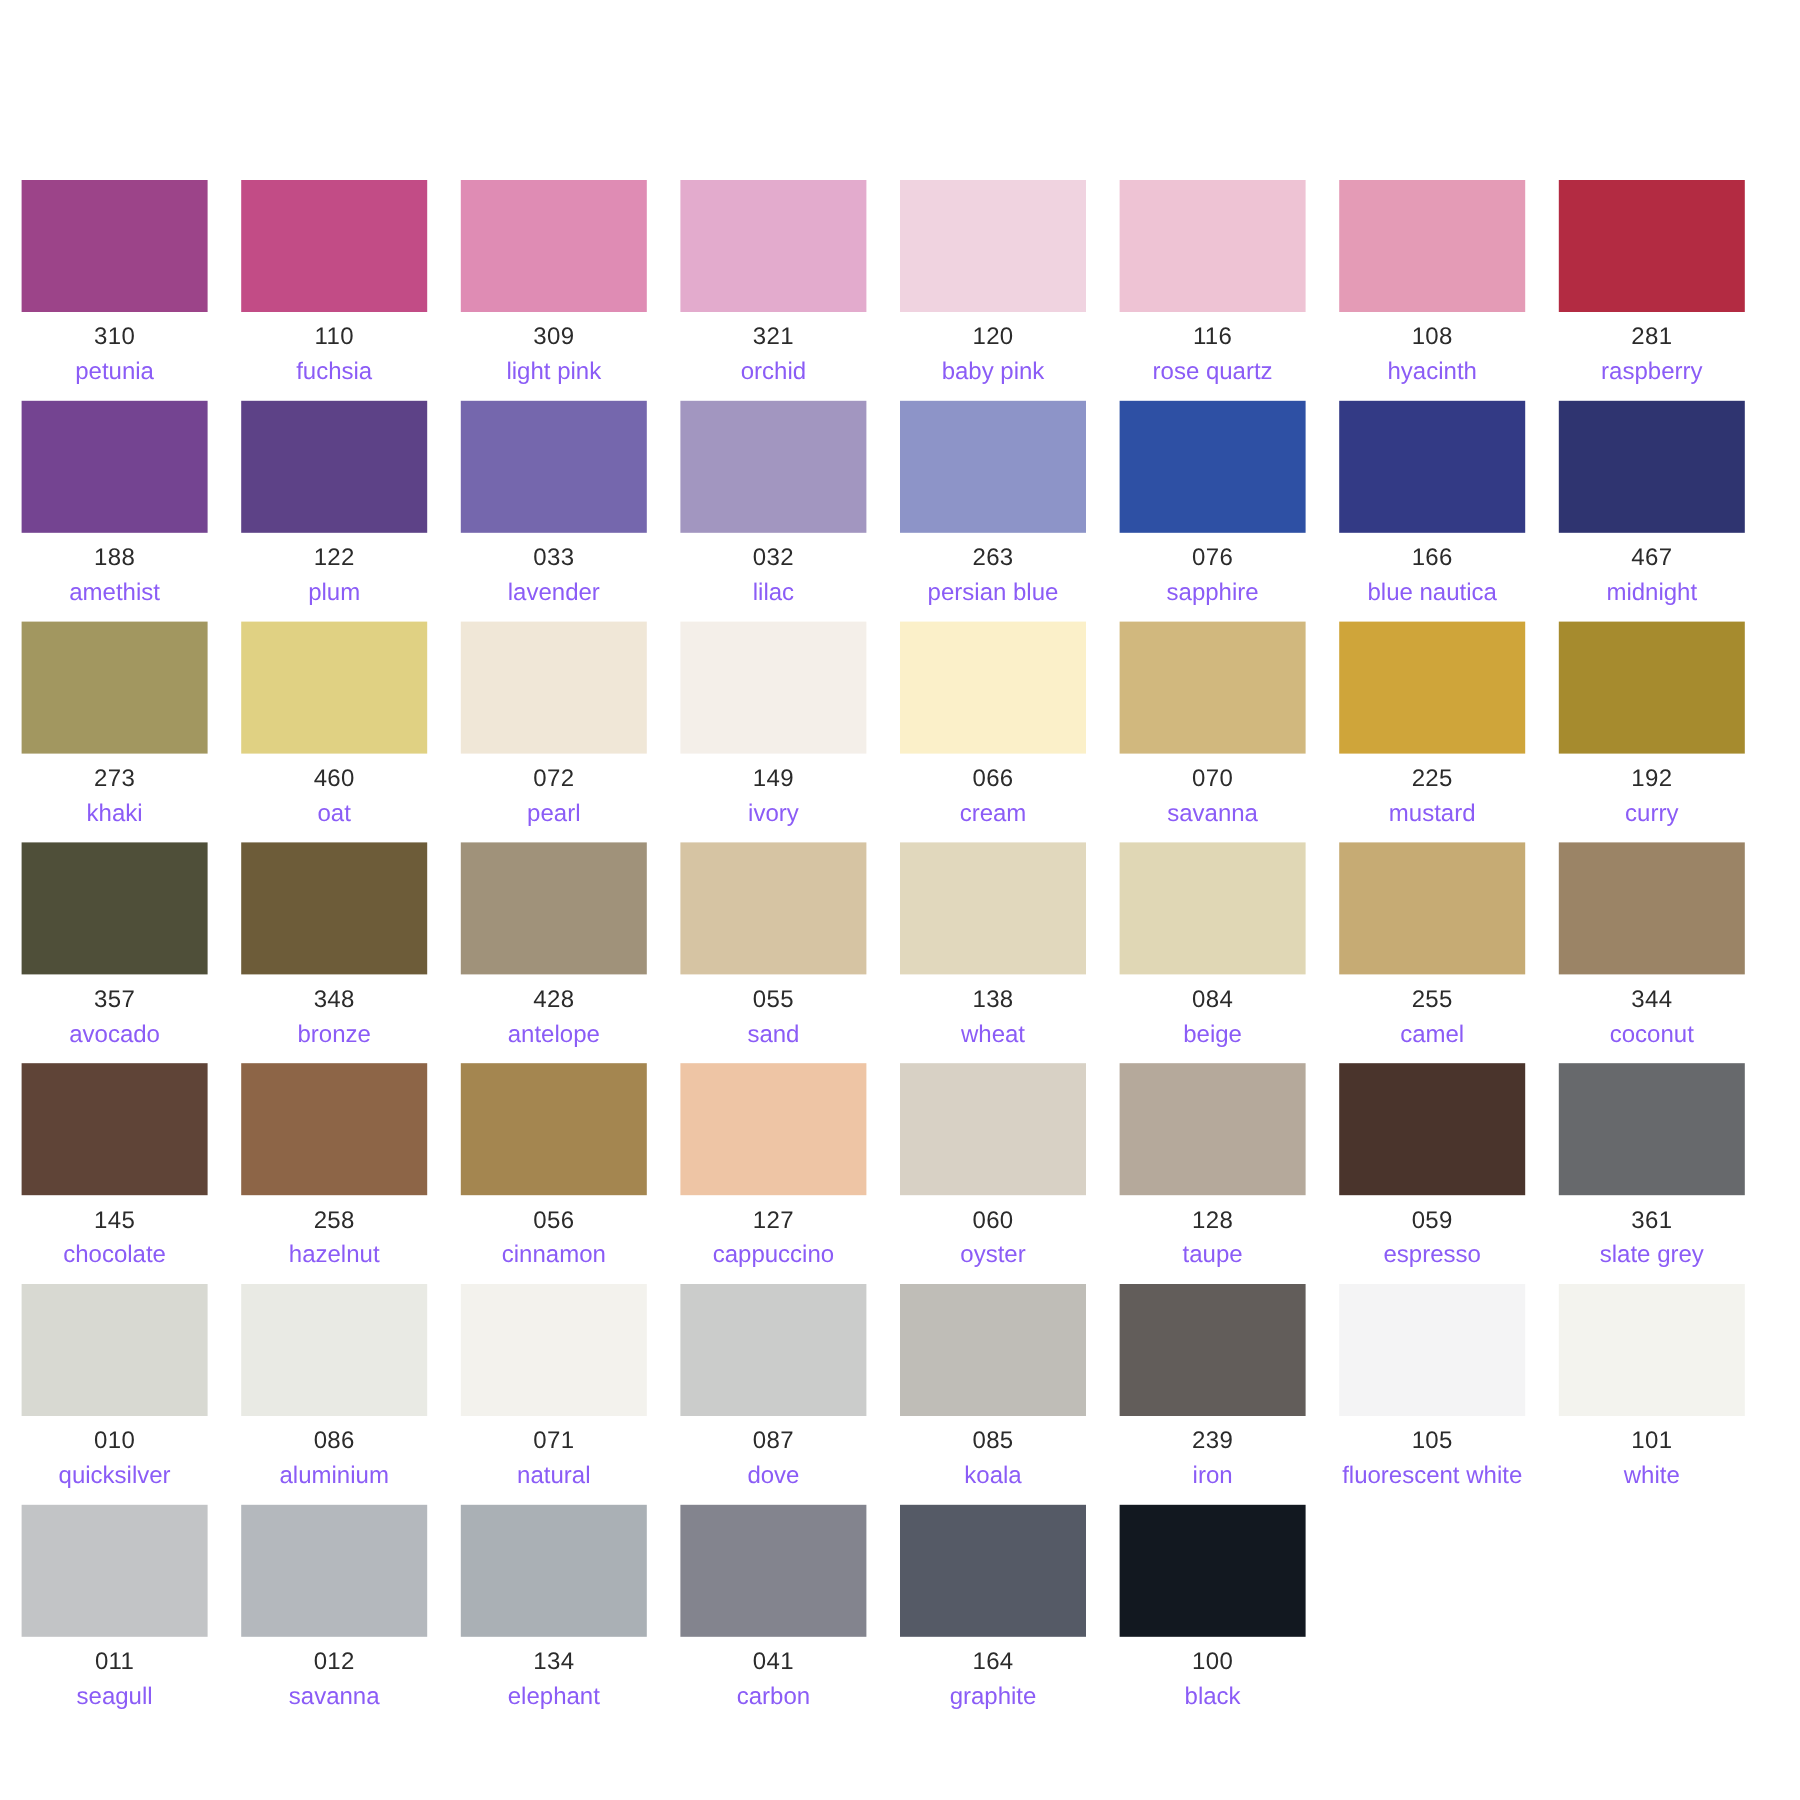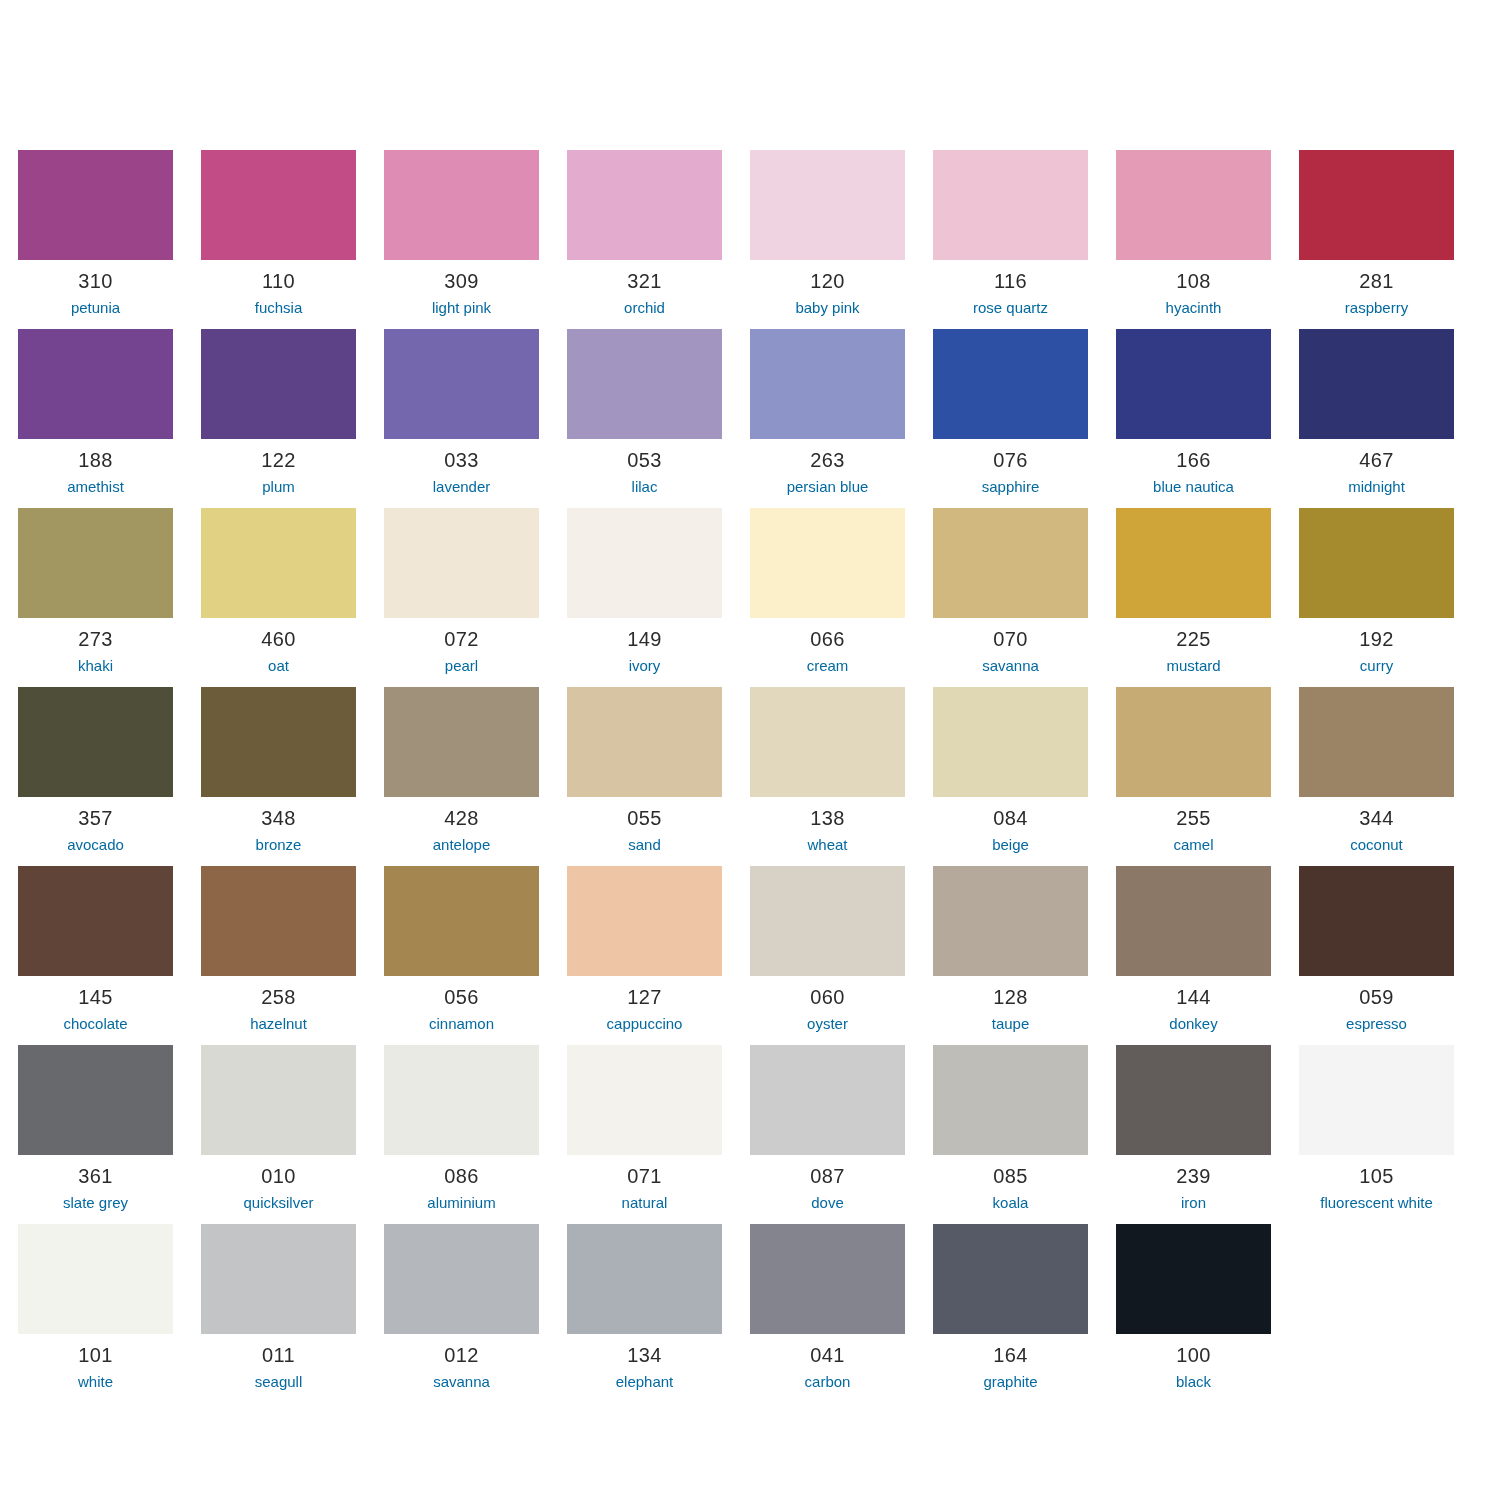--- a/index.html
+++ b/index.html
@@ -52,23 +52,23 @@
     margin-top: 11px;
     font-size: 20px;
     line-height: 1;
     color: #2b2b2b;
     letter-spacing: 0.3px;
     text-align: center;
   }
 
   .swatch-name {
     margin-top: 9px;
-    font-size: 15px;
+    font-size: 20px;
     line-height: 1;
-    color: #0369a1;
+    color: #8b5cf6;
     text-align: center;
     white-space: nowrap;
   }
 </style>
 </head>
 <body>
 
 <div id="swatch-page">
   <div id="swatch-grid">
       <div class="swatch-cell">
@@ -121,21 +121,21 @@
         <div class="swatch-code">122</div>
         <div class="swatch-name">plum</div>
       </div>
       <div class="swatch-cell">
         <div class="swatch-chip" style="background-color: rgb(117, 103, 173);"></div>
         <div class="swatch-code">033</div>
         <div class="swatch-name">lavender</div>
       </div>
       <div class="swatch-cell">
         <div class="swatch-chip" style="background-color: rgb(162, 150, 192);"></div>
-        <div class="swatch-code">053</div>
+        <div class="swatch-code">032</div>
         <div class="swatch-name">lilac</div>
       </div>
       <div class="swatch-cell">
         <div class="swatch-chip" style="background-color: rgb(141, 148, 200);"></div>
         <div class="swatch-code">263</div>
         <div class="swatch-name">persian blue</div>
       </div>
       <div class="swatch-cell">
         <div class="swatch-chip" style="background-color: rgb(46, 80, 164);"></div>
         <div class="swatch-code">076</div>
@@ -255,25 +255,20 @@
         <div class="swatch-chip" style="background-color: rgb(216, 209, 197);"></div>
         <div class="swatch-code">060</div>
         <div class="swatch-name">oyster</div>
       </div>
       <div class="swatch-cell">
         <div class="swatch-chip" style="background-color: rgb(181, 169, 155);"></div>
         <div class="swatch-code">128</div>
         <div class="swatch-name">taupe</div>
       </div>
       <div class="swatch-cell">
-        <div class="swatch-chip" style="background-color: rgb(139, 120, 103);"></div>
-        <div class="swatch-code">144</div>
-        <div class="swatch-name">donkey</div>
-      </div>
-      <div class="swatch-cell">
         <div class="swatch-chip" style="background-color: rgb(74, 52, 44);"></div>
         <div class="swatch-code">059</div>
         <div class="swatch-name">espresso</div>
       </div>
       <div class="swatch-cell">
         <div class="swatch-chip" style="background-color: rgb(103, 105, 108);"></div>
         <div class="swatch-code">361</div>
         <div class="swatch-name">slate grey</div>
       </div>
       <div class="swatch-cell">

